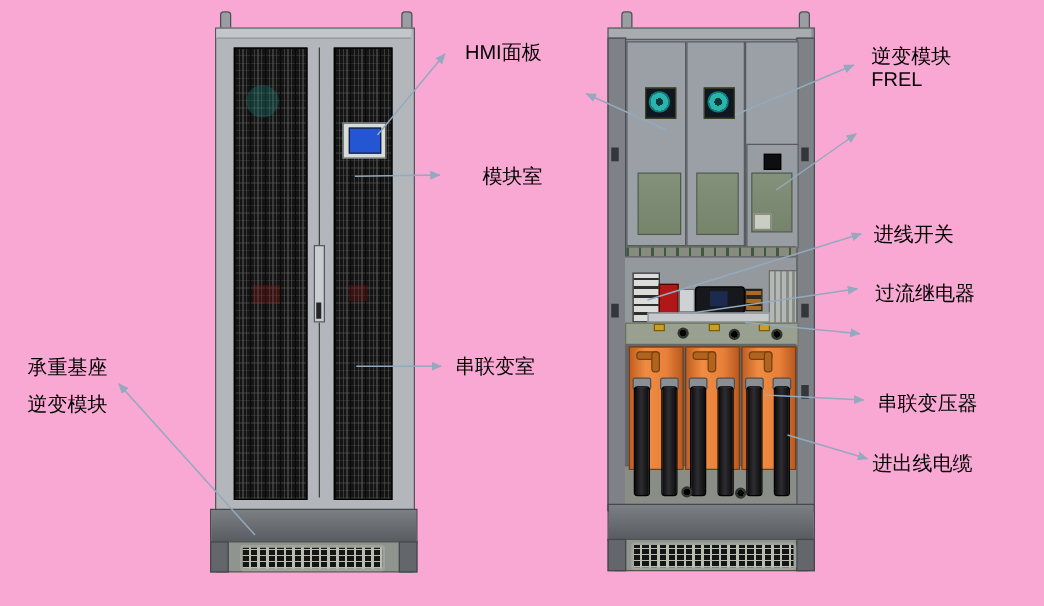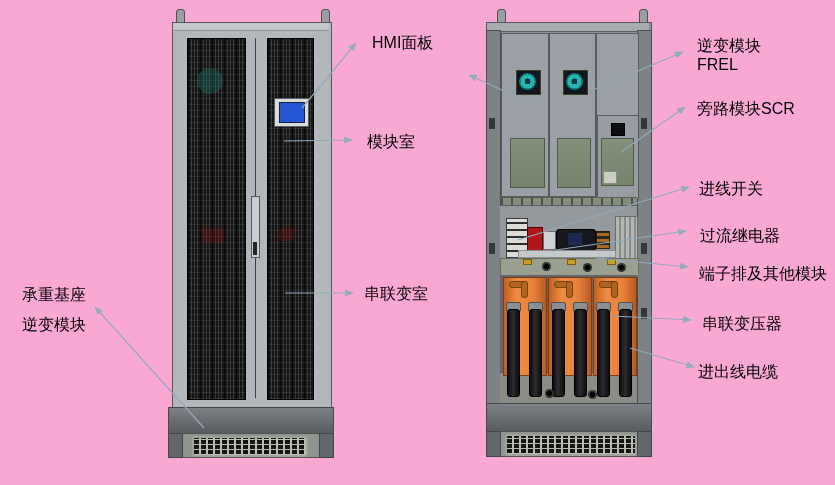--- a/index.html
+++ b/index.html
@@ -188,29 +188,27 @@
       <line x1="621" y1="152" x2="685" y2="107" marker-end="url(#ah)"></line>
       <line x1="518" y1="240" x2="689" y2="187" marker-end="url(#ah)"></line>
       <line x1="556" y1="250" x2="686" y2="231" marker-end="url(#ah)"></line>
       <line x1="596" y1="258" x2="688" y2="267" marker-end="url(#ah)"></line>
       <line x1="612" y1="316" x2="691" y2="320" marker-end="url(#ah)"></line>
       <line x1="630" y1="348" x2="694" y2="367" marker-end="url(#ah)"></line>
     </g>
   </svg>
 
   <div class="label" style="left:372px;top:33px;">HMI面板</div>
-  <div class="label" style="left:367px;top:132px;">模块室</div>
+  <div class="label" style="left:386px;top:132px;">模块室</div>
   <div class="label" style="left:364px;top:284px;">串联变室</div>
   <div class="label" style="left:22px;top:285px;">承重基座</div>
   <div class="label" style="left:22px;top:315px;">逆变模块</div>
 
   <div class="label" style="left:697px;top:36px;">
     <span style="display:block">逆变模块</span>
     <span style="display:block">FREL</span>
   </div>
-  <div class="label" style="left:697px;top:99px;">旁路模块SCR</div>
   <div class="label" style="left:699px;top:179px;">进线开关</div>
   <div class="label" style="left:700px;top:226px;">过流继电器</div>
-  <div class="label" style="left:699px;top:264px;">端子排及其他模块</div>
   <div class="label" style="left:702px;top:314px;">串联变压器</div>
   <div class="label" style="left:698px;top:362px;">进出线电缆</div>
 
 </div>
 
 </body></html>

